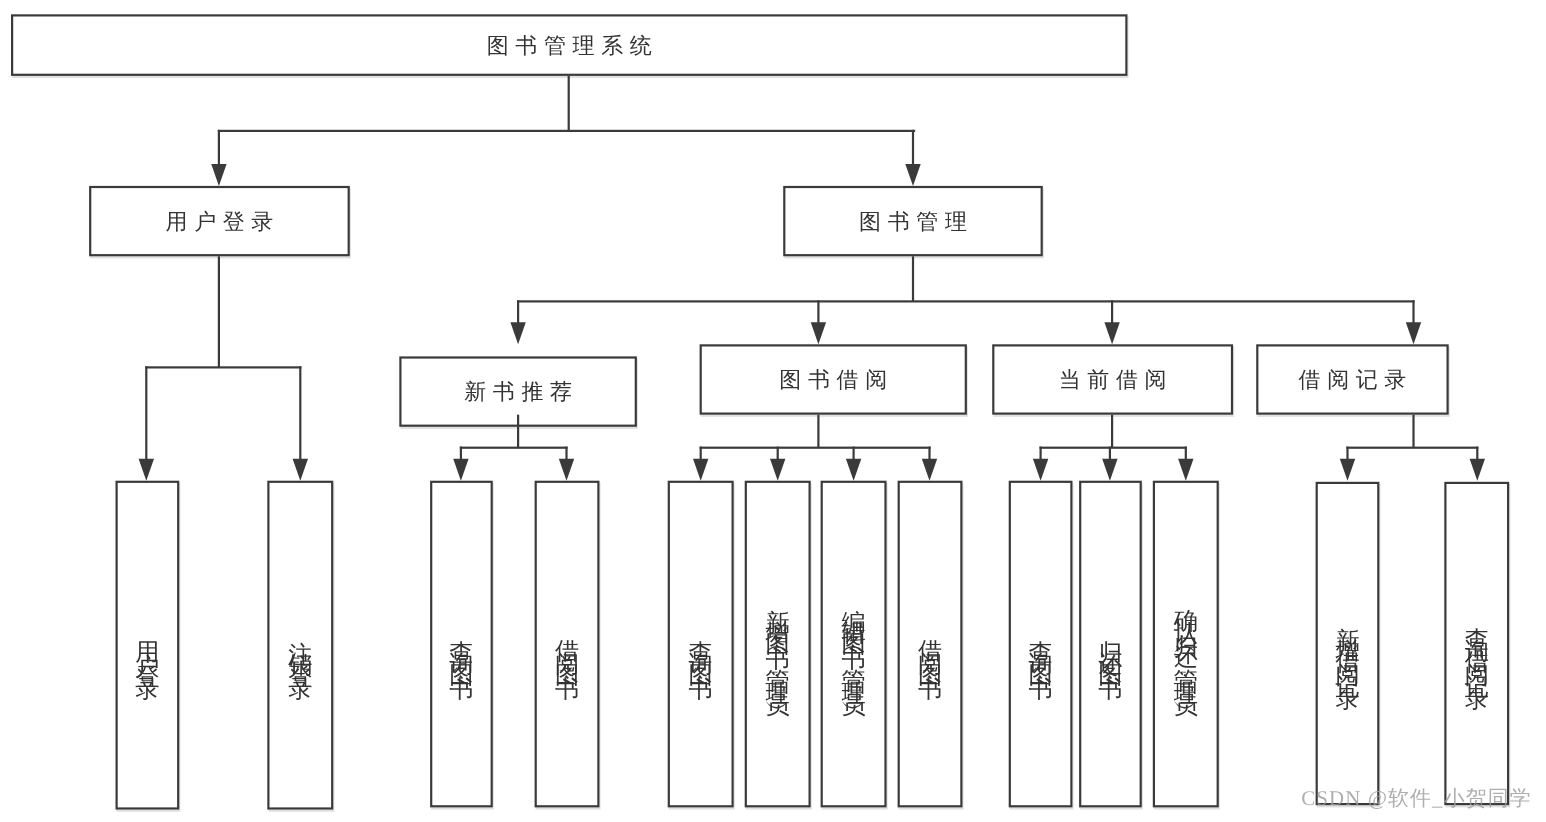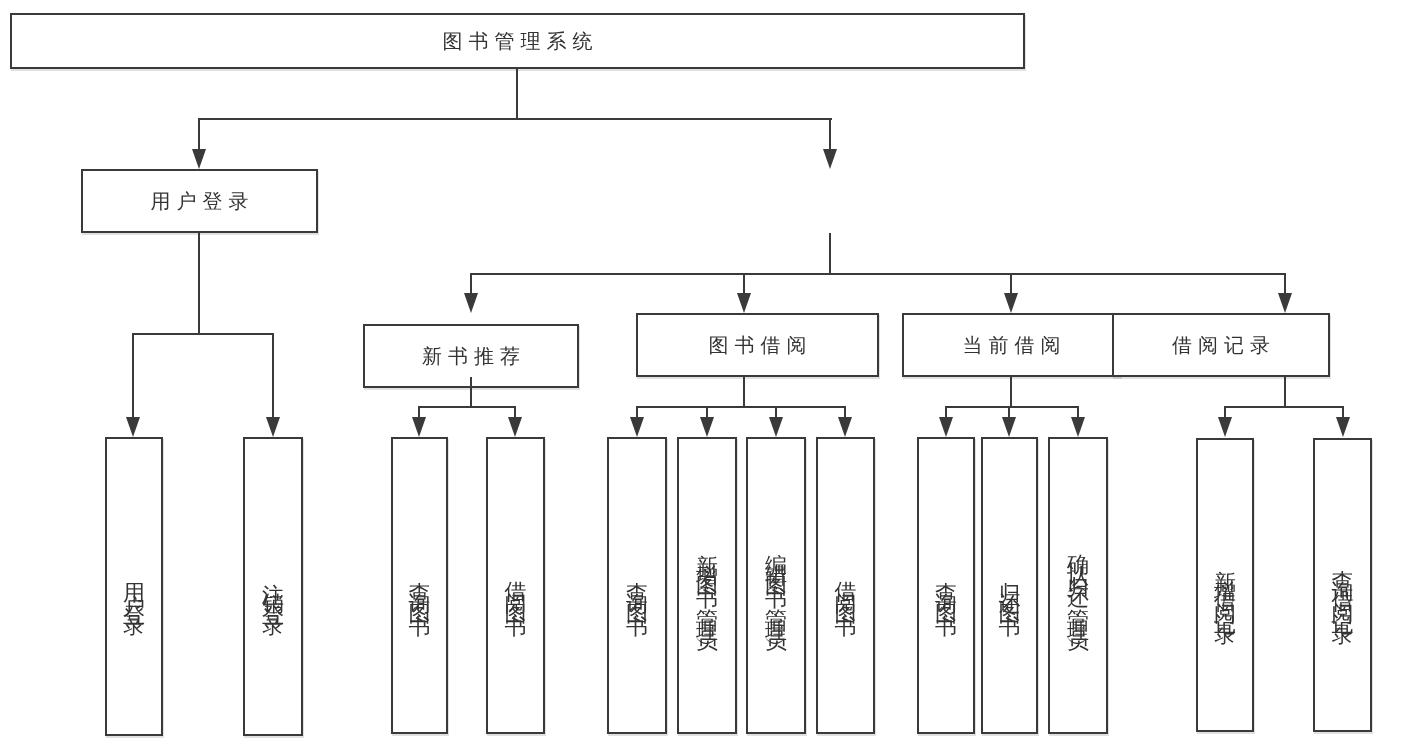--- a/index.html
+++ b/index.html
@@ -51,20 +51,21 @@
   <div class="hbox" style="left:10px;top:13px;width:1015px;height:56px">图书管理系统</div>
 
   <div class="vline" style="left:516px;top:69px;height:50px"></div>
   <div class="hline" style="left:198px;top:118px;width:634px"></div>
   <div class="vline" style="left:198px;top:118px;height:33px"></div>
   <div class="arrow" style="left:192px;top:149px"></div>
   <div class="vline" style="left:829px;top:118px;height:33px"></div>
   <div class="arrow" style="left:823px;top:149px"></div>
 
   <div class="hbox" style="left:81px;top:169px;width:237px;height:64px">用户登录</div>
+  <div class="hbox" style="left:712px;top:169px;width:236px;height:64px">图书管理</div>
 
   <div class="vline" style="left:198px;top:233px;height:101px"></div>
   <div class="hline" style="left:132px;top:333px;width:142px"></div>
   <div class="vline" style="left:132px;top:333px;height:85px"></div>
   <div class="arrow" style="left:126px;top:417px"></div>
   <div class="vline" style="left:272px;top:333px;height:85px"></div>
   <div class="arrow" style="left:266px;top:417px"></div>
 
   <div class="vline" style="left:829px;top:233px;height:41px"></div>
   <div class="hline" style="left:470px;top:273px;width:816px"></div>
@@ -73,21 +74,21 @@
   <div class="vline" style="left:743px;top:273px;height:22px"></div>
   <div class="arrow" style="left:737px;top:293px"></div>
   <div class="vline" style="left:1010px;top:273px;height:22px"></div>
   <div class="arrow" style="left:1004px;top:293px"></div>
   <div class="vline" style="left:1284px;top:273px;height:22px"></div>
   <div class="arrow" style="left:1278px;top:293px"></div>
 
   <div class="hbox" style="left:363px;top:324px;width:216px;height:64px">新书推荐</div>
   <div class="hbox" style="left:636px;top:313px;width:243px;height:64px">图书借阅</div>
   <div class="hbox" style="left:902px;top:313px;width:219px;height:64px">当前借阅</div>
-  <div class="hbox" style="left:1112px;top:313px;width:218px;height:64px">借阅记录</div>
+  <div class="hbox" style="left:1142px;top:313px;width:175px;height:64px">借阅记录</div>
 
   <div class="vline" style="left:470px;top:377px;height:30px"></div>
   <div class="hline" style="left:418px;top:406px;width:98px"></div>
   <div class="vline" style="left:418px;top:406px;height:13px"></div>
   <div class="arrow" style="left:412px;top:417px"></div>
   <div class="vline" style="left:514px;top:406px;height:13px"></div>
   <div class="arrow" style="left:508px;top:417px"></div>
 
   <div class="vline" style="left:743px;top:377px;height:30px"></div>
   <div class="hline" style="left:636px;top:406px;width:210px"></div>
@@ -153,14 +154,15 @@
     <span>确认归还（管理员）</span>
   </div>
 
   <div class="vbox" style="left:1196px;top:438px;width:58px;height:294px">
     <span>新增借阅记录</span>
   </div>
   <div class="vbox" style="left:1313px;top:438px;width:59px;height:294px">
     <span>查询借阅记录</span>
   </div>
 
+  <div class="watermark">CSDN @软件_小贺同学</div>
 
 </div>
 
 </body></html>

